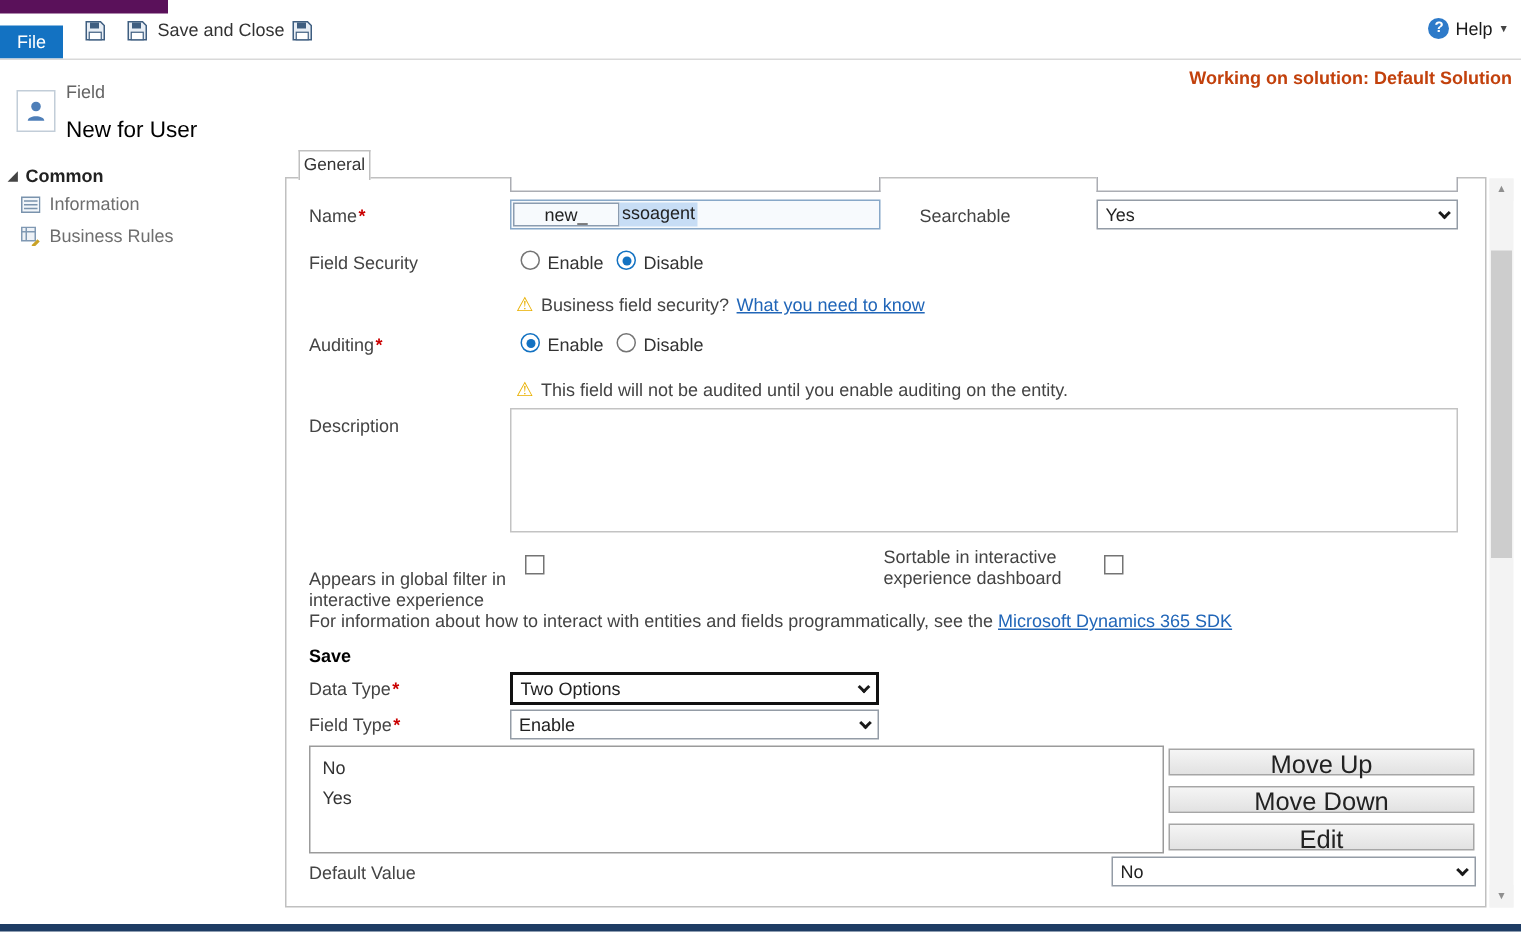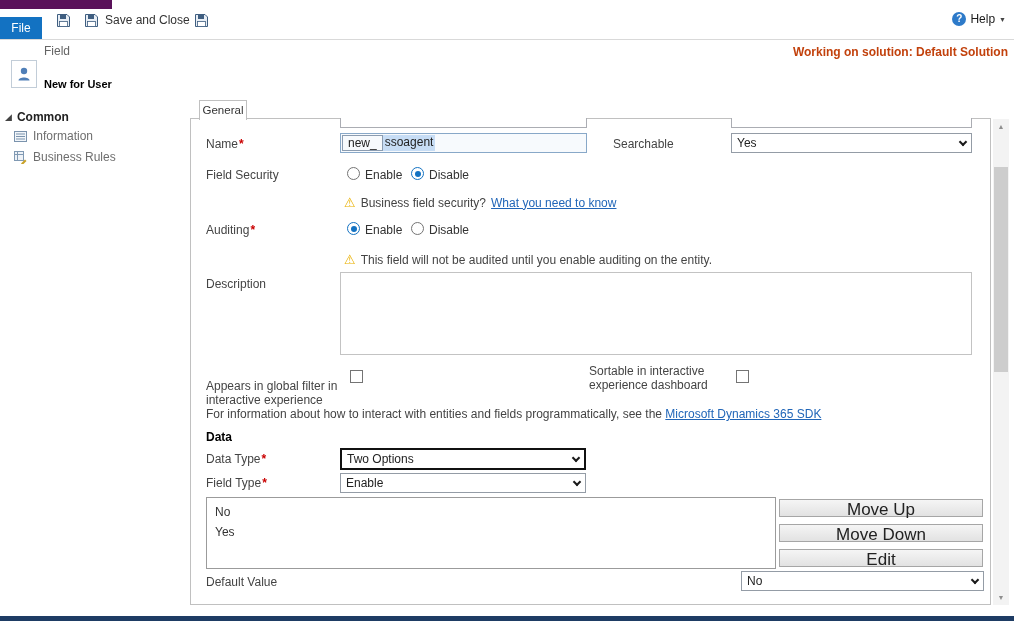--- a/index.html
+++ b/index.html
@@ -6,33 +6,33 @@
   body{font-family:"Liberation Sans","DejaVu Sans",sans-serif;background:#fff}
   .screen{position:relative;width:1014px;height:626px;background:#fff;overflow:hidden;font-size:12px;color:#333}
   .titlebar-strip{position:absolute;left:0;top:0;width:112px;height:9px;background:var(--titlebar,#5a115a)}
   .tb-btn{position:absolute;top:11px;height:18px;display:flex;align-items:center;gap:6px;background:none;border:none;font-family:inherit;font-size:12px;color:#333;cursor:pointer}
   .help-wrap{position:absolute;top:12px;right:8px;display:flex;align-items:center;gap:4px;cursor:pointer;color:#1a1a1a}
   .help-badge{width:14px;height:14px;border-radius:50%;background:#2d7ac9;color:#fff;font-size:10px;font-weight:bold;text-align:center;line-height:14px}
   .caret{font-size:7px;color:#444}
   .file-btn{position:absolute;left:0;top:17px;width:42px;height:22px;background:var(--accent,#1372c2);color:#fff;border:none;font-size:12px;font-family:inherit;cursor:pointer}
   .toolbar-sep{position:absolute;left:0;top:39px;width:1014px;height:1px;background:#d9d9d9}
   .entity-icon{position:absolute;left:11px;top:60px;width:26px;height:28px;border:1px solid #c2cdd8;background:#fff;display:flex;align-items:center;justify-content:center}
-  .entity-type{position:absolute;left:44px;top:44px;color:#646464}
-  .page-title{position:absolute;left:44px;top:78px;font-size:11px;font-weight:bold;color:#000}
+  .entity-type{position:absolute;left:44px;top:54px;color:#646464}
+  .page-title{position:absolute;left:44px;top:78px;font-size:15px;font-weight:normal;color:#000}
   .working-on{position:absolute;right:6px;top:45px;font-weight:bold;color:#c2410c}
   .side-group{position:absolute;left:5px;top:110px;font-weight:bold;color:#222;display:flex;gap:5px;align-items:center;cursor:pointer}
   .collapse-glyph{font-size:9px;color:#444}
   .side-item{position:absolute;left:14px;display:flex;gap:6px;align-items:center;color:#6e6e6e;cursor:pointer}
   .form-tab{position:absolute;left:199px;top:100px;width:48px;height:20px;background:#fff;border:1px solid #c0c0c0;border-bottom:none;z-index:3;font-size:11.5px;color:#333;text-align:center;padding-top:3px;cursor:pointer}
   .form{position:absolute;left:190px;top:118px;width:801px;height:487px;border:1px solid #c0c0c0;background:#fff}
   .lbl{position:absolute;color:#444;white-space:nowrap}
   .req{color:#ca0000;margin-left:1px;font-weight:bold}
   .clip-input{position:absolute;top:-1px;height:10px;border:1px solid #abadb3;border-top:none;background:#fff}
   .name-input{position:absolute;left:149px;top:14px;width:247px;height:20px;border:1px solid #88a8c8;background:#f7fafd;display:flex;align-items:center;cursor:text}
-  .name-prefix{border:1px solid #8b9cb0;padding:0 5px;height:16px;line-height:15px;margin-left:1px;color:#222}
+  .name-prefix{border:1px solid #8b9cb0;padding:0 20px;height:16px;line-height:15px;margin-left:1px;color:#222}
   .name-value{background:var(--selection,#c7ddf5);padding:0 2px;height:16px;line-height:15px;color:#222}
   .combo{position:absolute;background:#fff;border:1px solid #949ca6;display:flex;align-items:center;justify-content:space-between;padding-left:5px;color:#222;cursor:pointer}
   .combo.focus{border:2px solid #111}
   .chev{width:17px;align-self:stretch;display:flex;align-items:center;justify-content:center}
   .chev i{display:block;width:6px;height:6px;border-right:2px solid #1a1a1a;border-bottom:2px solid #1a1a1a;transform:rotate(45deg);margin-top:-3px}
   .radio{position:absolute;width:13px;height:13px;border:1px solid #747474;border-radius:50%;background:#fff;cursor:pointer}
   .radio.on{border-color:var(--accent,#1372c2)}
   .radio.on::after{content:"";position:absolute;left:2.5px;top:2.5px;width:6px;height:6px;border-radius:50%;background:var(--accent,#1372c2)}
   .checkbox{position:absolute;width:13px;height:13px;border:1px solid #747474;background:#fff;cursor:pointer}
   .warn{color:var(--warning,#eab308);font-size:13px}
@@ -170,21 +170,21 @@
     <div class="lbl two-line" style="left:15px;top:260px;width:135px">Appears in global filter in interactive experience</div>
     <span class="checkbox" style="left:159px;top:251px"></span>
     <div class="lbl two-line" style="left:398px;top:245px;width:150px">Sortable in interactive experience dashboard</div>
     <span class="checkbox" style="left:545px;top:251px"></span>
 
     <div class="lbl" style="left:15px;top:288px">
       <span>For information about how to interact with entities and fields programmatically, see the</span>
       <span class="link">Microsoft Dynamics 365 SDK</span>
     </div>
 
-    <div class="lbl" style="left:15px;top:311px;font-weight:bold;color:#000">Data</div>
+    <div class="lbl" style="left:15px;top:311px;font-weight:bold;color:#000">Save</div>
 
     <div class="lbl" style="left:15px;top:333px"><span>Data Type</span><span class="req">*</span></div>
     <div class="combo focus" style="left:149px;top:329px;width:246px;height:22px">
       <span>Two Options</span>
       <span class="chev">
           <i></i>
         </span>
     </div>
 
     <div class="lbl" style="left:15px;top:357px"><span>Field Type</span><span class="req">*</span></div>

